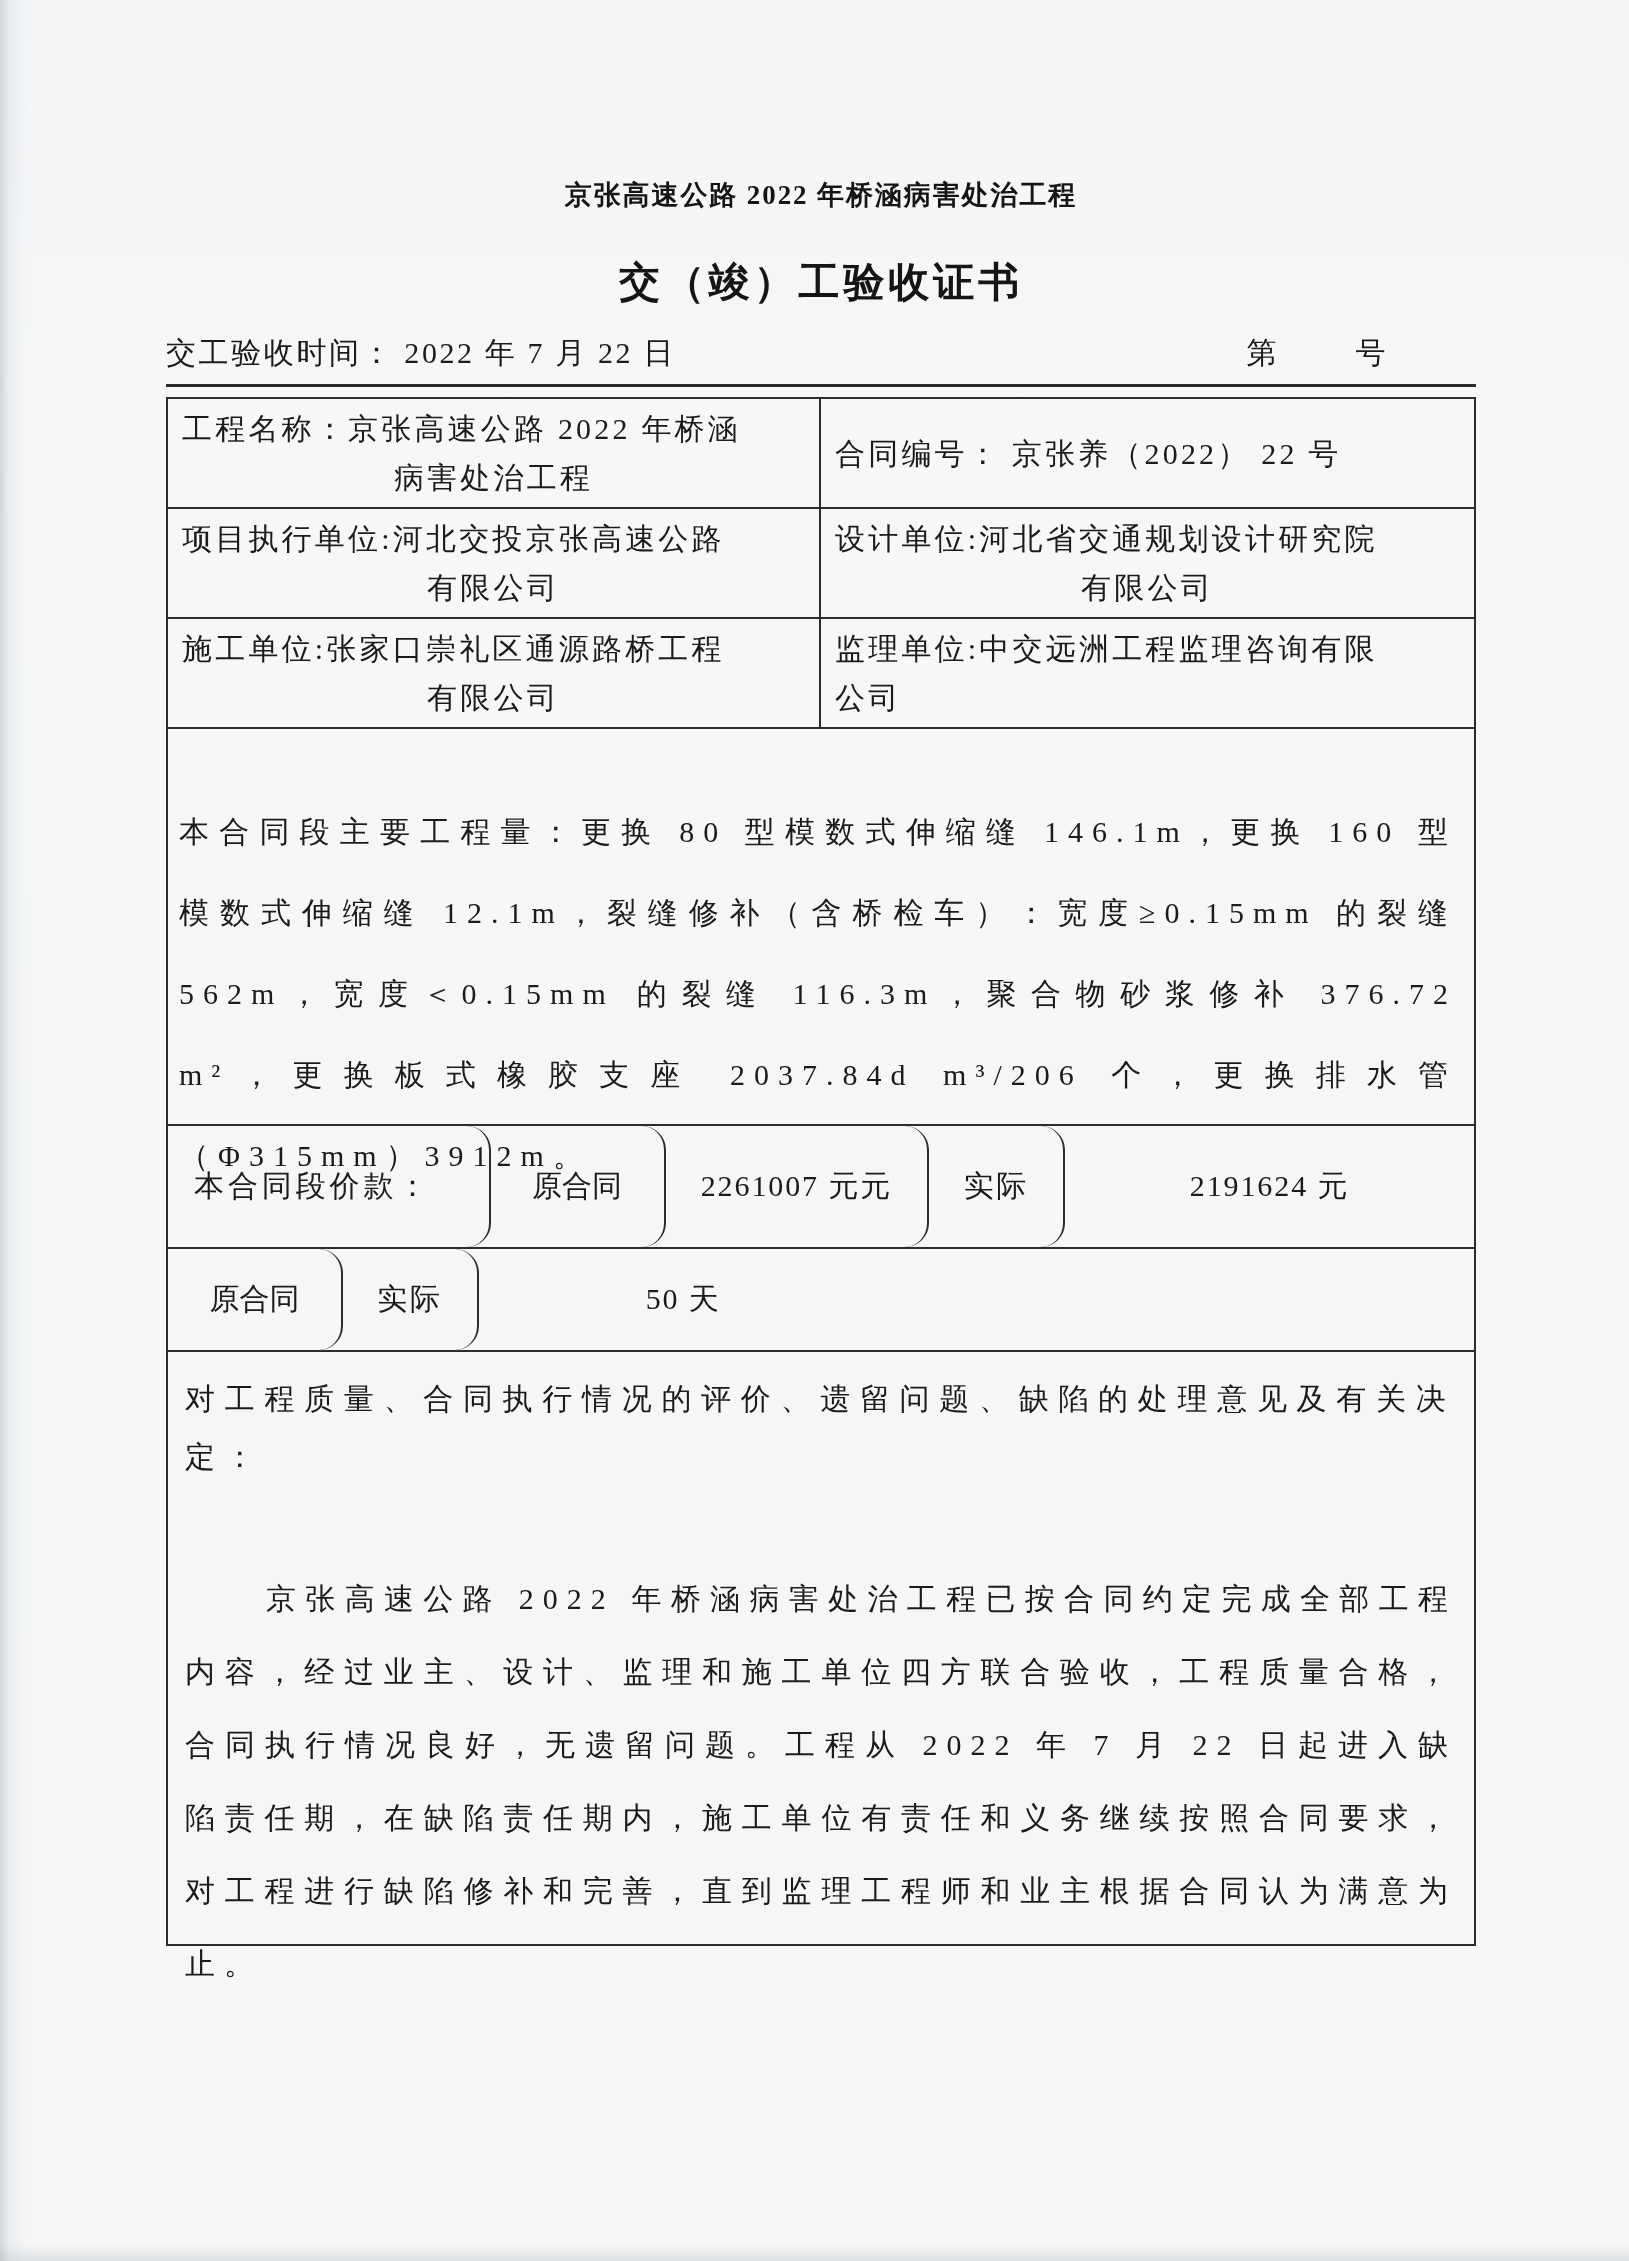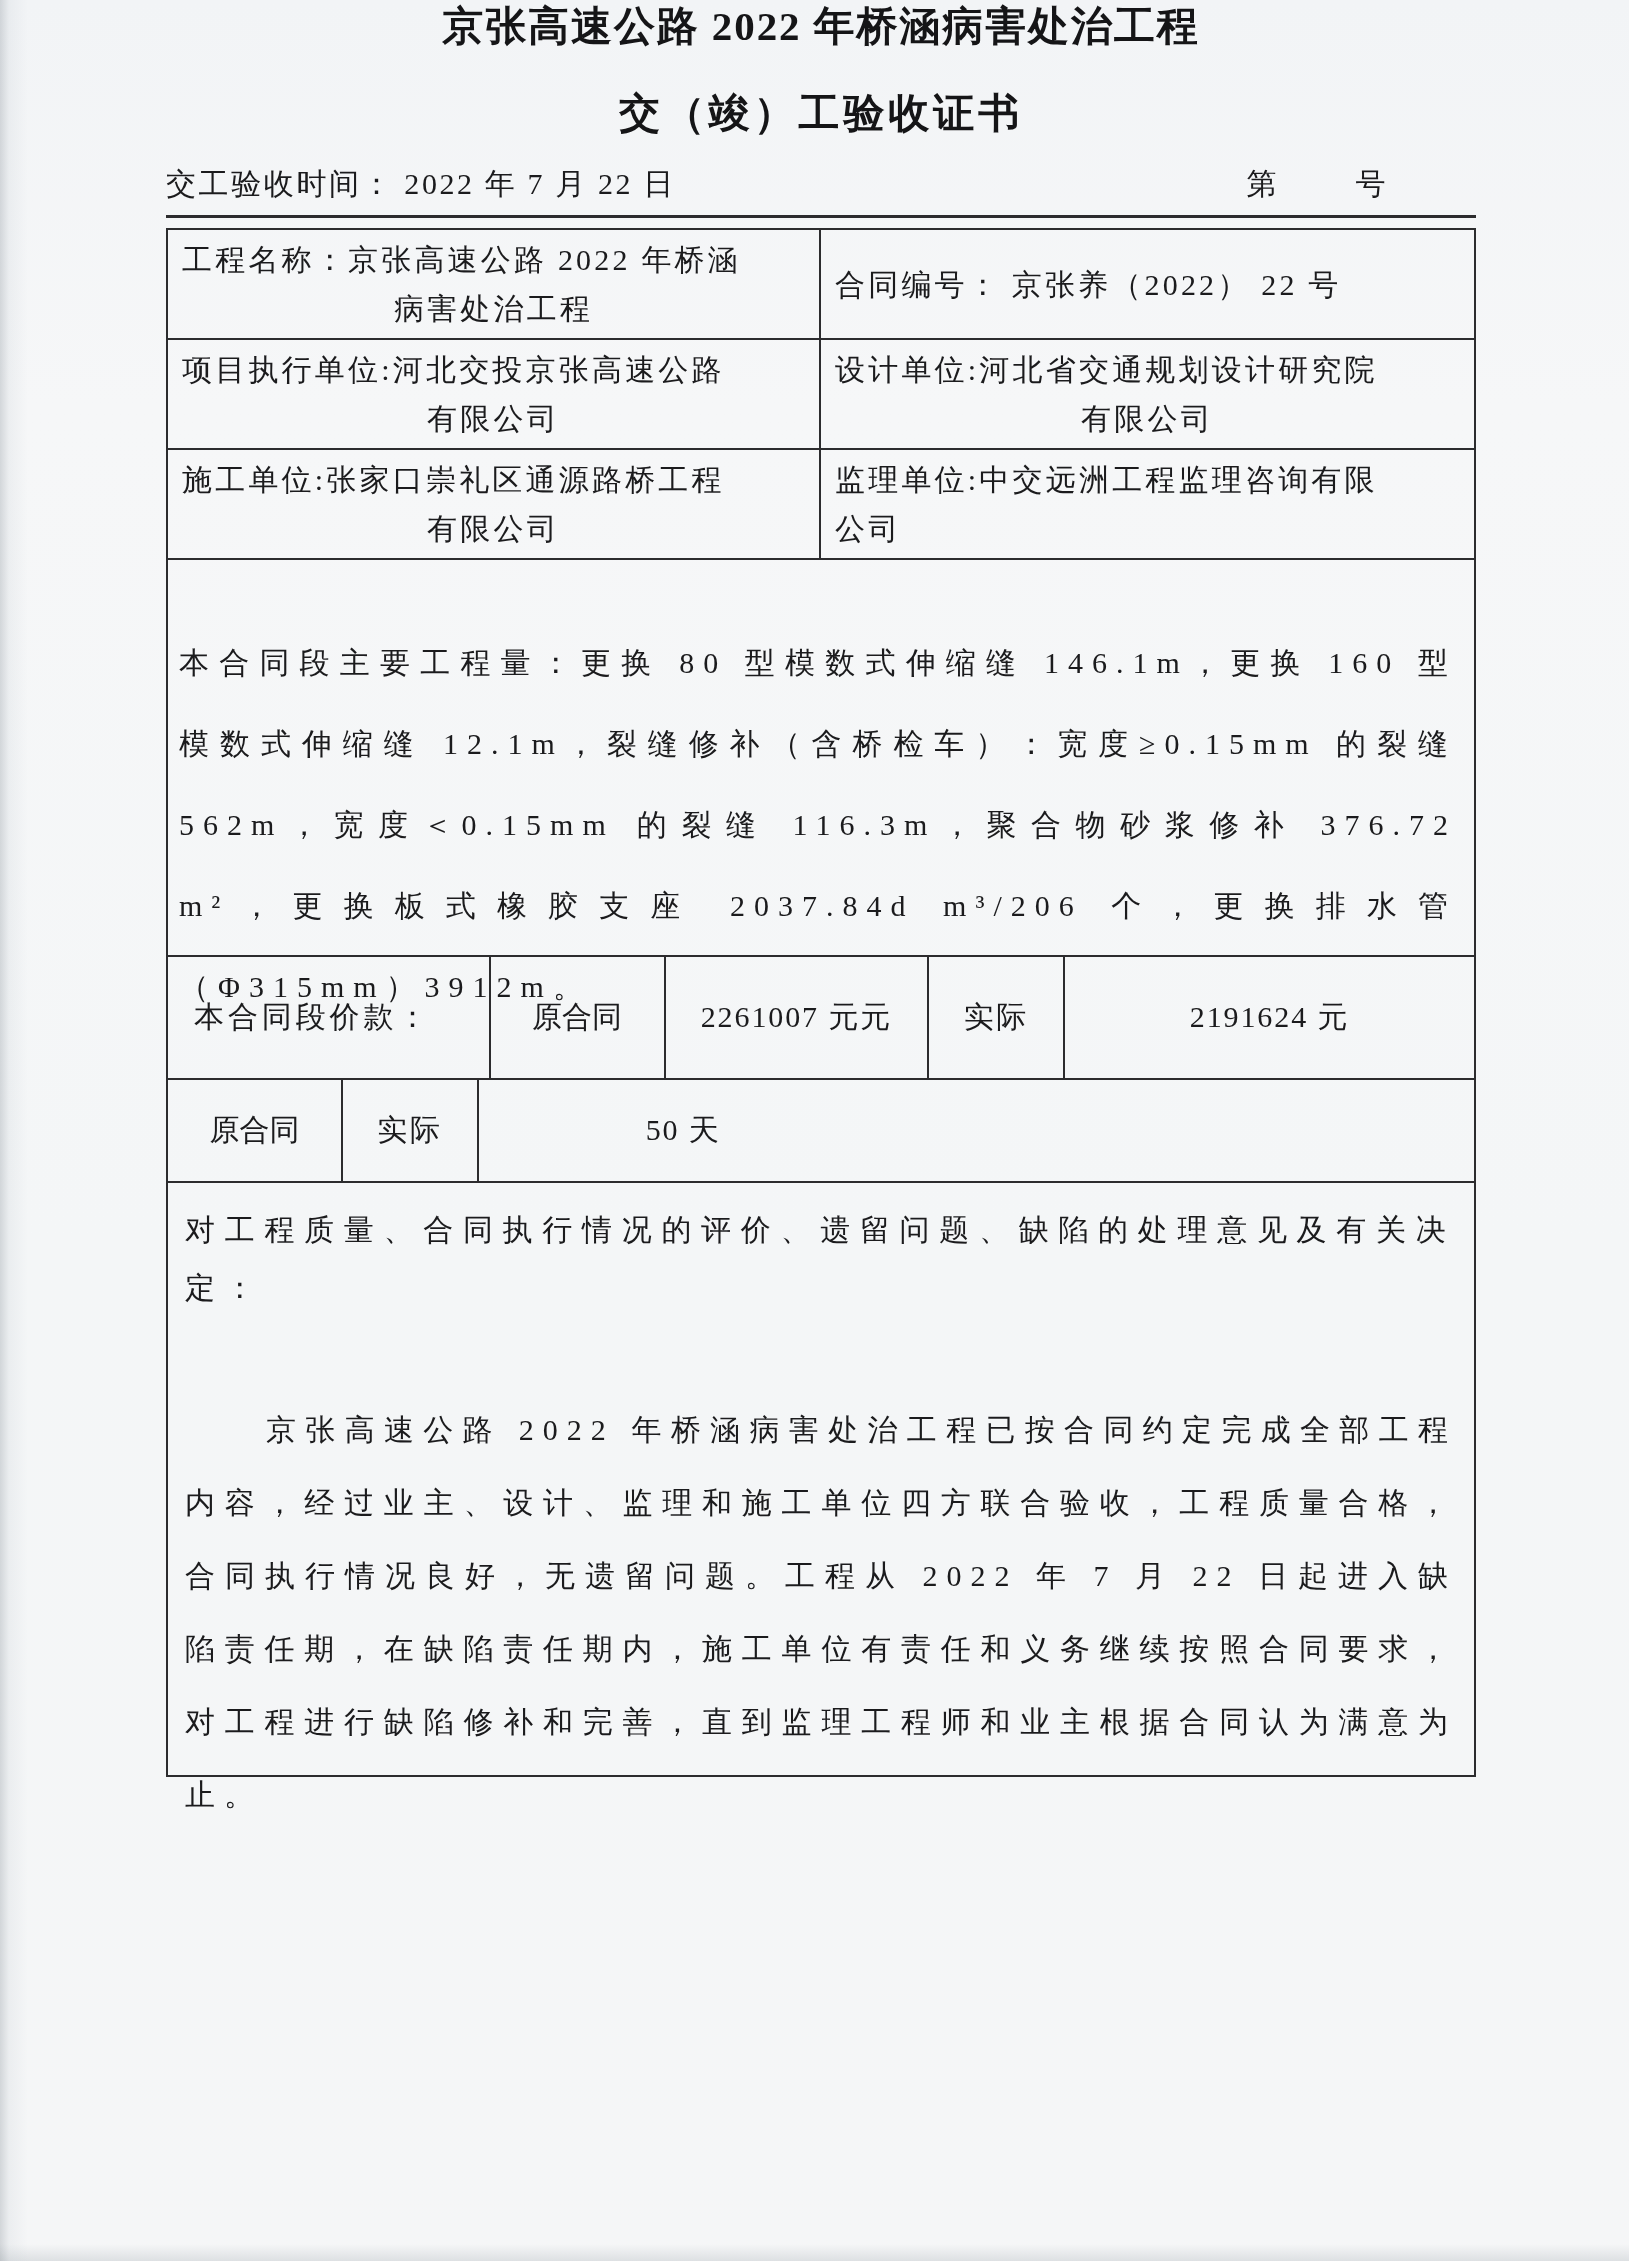--- a/index.html
+++ b/index.html
@@ -12,21 +12,21 @@
       linear-gradient(90deg, rgba(120,130,140,.28) 0px, rgba(190,198,205,.18) 9px, rgba(244,246,248,0) 28px),
       linear-gradient(0deg, rgba(150,158,166,.25) 0px, rgba(244,246,248,0) 17px),
       linear-gradient(180deg, #f2f4f6 0%, #f6f7f8 18%, #f4f6f7 55%, #f5f6f7 100%);
     font-family:"Liberation Serif","DejaVu Serif",serif;
     color:#1b1b1d;
     overflow:hidden;
   }
   .content { position:absolute; left:166px; top:0; width:1310px; }
 
   .doc-title { text-align:center; font-weight:bold; color:#151517; }
-  .doc-title.line1 { font-size:41px; line-height:52px; letter-spacing:1.9px; }
+  .doc-title.line1 { margin-top:169px; font-size:27px; line-height:52px; letter-spacing:1.9px; }
   .doc-title.line2 { margin-top:35px; font-size:41px; line-height:52px; letter-spacing:3.9px; }
 
   .form-head {
     display:flex; justify-content:space-between; align-items:flex-end;
     margin-top:25px; padding-bottom:10.3px;
     border-bottom:3.2px solid #2c2c2e;
     font-size:30px; letter-spacing:2.6px;
   }
   .form-head .num { padding-right:84px; letter-spacing:6.4px; }
 
@@ -47,21 +47,21 @@
   .single .l1 { letter-spacing:3.2px; }
 
   .qty-cell {
     height:395px;
     padding:62px 17px 0 11px;
     line-height:81px;
     letter-spacing:9px;
     text-align:justify;
   }
 
-  .fivecol .c { display:flex; align-items:center; justify-content:center; padding:16px 9px; }
+  .fivecol .c { display:flex; align-items:center; justify-content:center; padding:16px 9px;border-radius:24px; }
   .fivecol .c.label { justify-content:flex-start; padding-left:26px; letter-spacing:3.9px; }
   .fivecol .c1 { width:24.7%; border-right:2.6px solid #2c2c2e; }
   .fivecol .c2 { width:13.4%; border-right:2.6px solid #2c2c2e; }
   .fivecol .c3 { width:20.2%; border-right:2.6px solid #2c2c2e; letter-spacing:1.9px; }
   .fivecol .c4 { width:10.4%; border-right:2.6px solid #2c2c2e; letter-spacing:2.6px; }
   .fivecol .c5 { width:31.3%; letter-spacing:1.9px; }
   .h190 { height:123px; }
   .h160 { height:103px; }
 
   .eval-cell { height:592px; padding:18px 17px 0 17px; }

